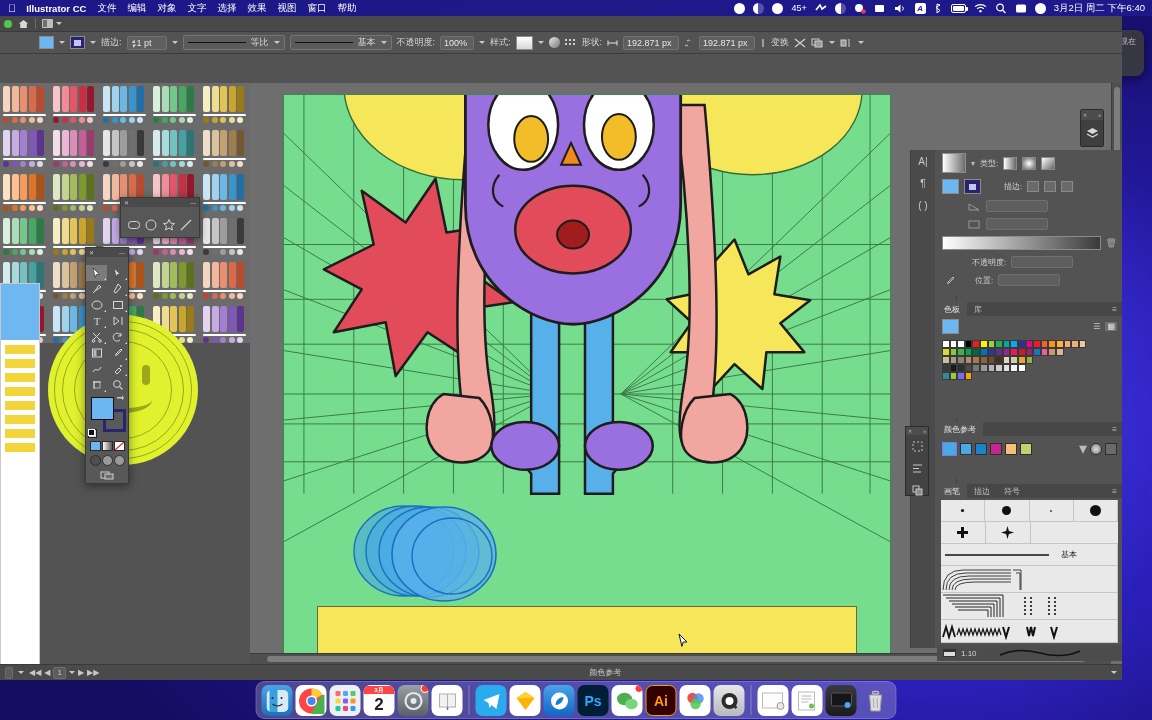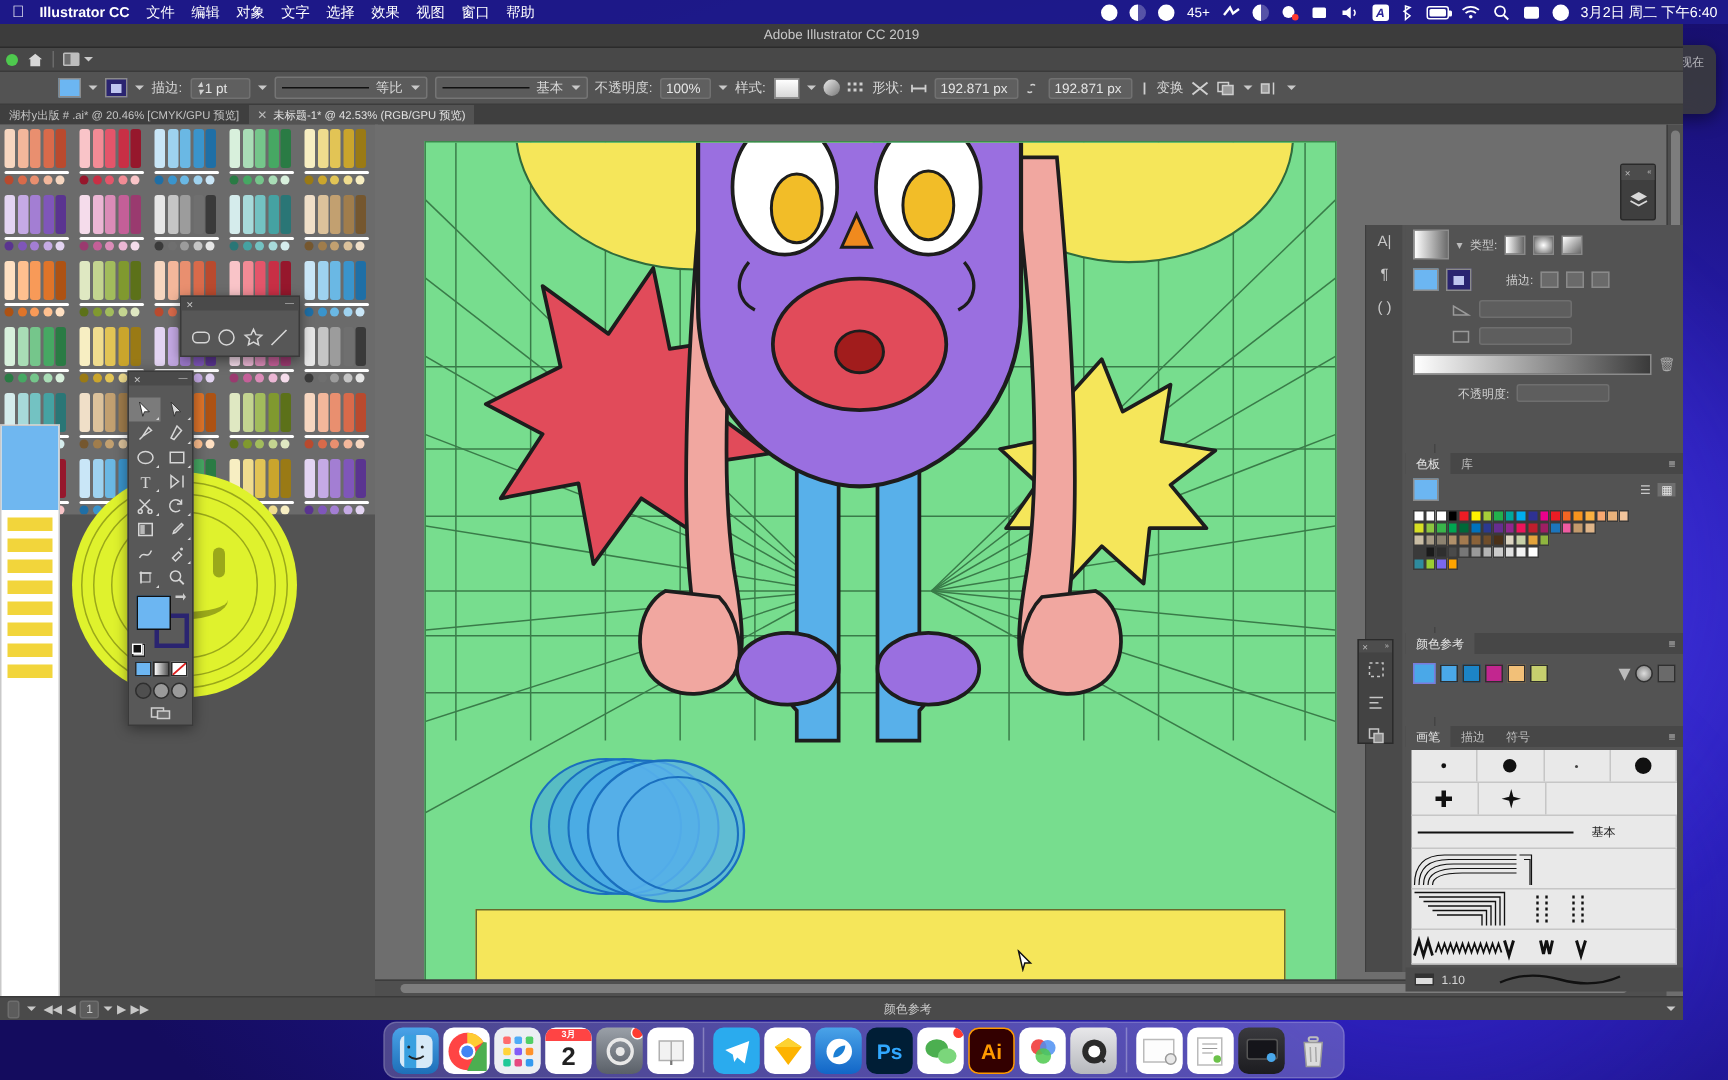--- a/index.html
+++ b/index.html
@@ -360,23 +360,20 @@
     <span class="wxicon"></span>
     <span>微信</span>
     <span class="nnow">现在</span>
   </div>
   <div class="ntitle">y园糖 21天打卡 16期 2班</div>
   <div class="nbody">慕兰 Cathy: 我是 ipad 用习惯了</div>
 </div>
 
 <div id="ai">
 
-  <div class="titlebar">
-    <div class="t">Adobe Illustrator CC 2019</div>
-  </div>
 
   <div class="ctrlrow1">
     <span class="dot-green"></span>
     <svg class="homeico" viewBox="0 0 12 11">
         <path d="M6 1L1 5h1.4v5h7.2V5H11z" fill="#d8d8d8"></path>
       </svg>
     <span class="divv"></span>
     <span class="wsbox">
       <i class="miniwin"></i>
       <i class="caret"></i>
@@ -453,29 +450,20 @@
         <rect x="4" y="3" width="7" height="6" fill="#9a9a9a" stroke="#cfcfcf"></rect>
       </svg>
     <i class="caret"></i>
     <svg width="13" height="10" viewBox="0 0 13 10">
         <rect x="1" y="2" width="5" height="6" fill="#9a9a9a" stroke="#cfcfcf"></rect>
         <line x1="9" y1="1" x2="9" y2="9" stroke="#cfcfcf"></line>
       </svg>
     <i class="caret"></i>
   </div>
 
-  <div class="tabsrow">
-    <div class="dtab">
-      <span>湖村y出版 # .ai* @ 20.46% [CMYK/GPU 预览]</span>
-    </div>
-    <div class="dtab active">
-      <span class="x">✕</span>
-      <span>未标题-1* @ 42.53% (RGB/GPU 预览)</span>
-    </div>
-  </div>
 
   <div class="wsarea">
 
     <div class="paletteimg" id="paletteimg">
         <i class="pcell" style="left: 3px; top: 3px; width: 7px; height: 26px; background: rgb(246, 214, 192);"></i>
         <i class="pcell" style="left: 11.5px; top: 3px; width: 7px; height: 26px; background: rgb(243, 183, 155);"></i>
         <i class="pcell" style="left: 20px; top: 3px; width: 7px; height: 26px; background: rgb(233, 143, 111);"></i>
         <i class="pcell" style="left: 28.5px; top: 3px; width: 7px; height: 26px; background: rgb(217, 106, 74);"></i>
         <i class="pcell" style="left: 37px; top: 3px; width: 7px; height: 26px; background: rgb(185, 74, 46);"></i>
         <i class="pcell" style="left: 3px; top: 31px; width: 43px; height: 1.5px; background: rgb(255, 255, 255);"></i>
@@ -1170,20 +1158,27 @@
           <span class="infield"></span>
         </div>
         <div class="prow">
           <span class="gradbar"></span>
           <span style="color:#aaa;font-size:9px">🗑</span>
         </div>
         <div class="prow">
           <span style="margin-left:30px">不透明度:</span>
           <span class="infield"></span>
         </div>
+        <div class="prow">
+          <svg width="12" height="11" viewBox="0 0 12 11" style="margin-left:2px">
+              <path d="M9 2l1 1-5 5-1.5.5.5-1.5z" fill="none" stroke="#bbb"></path>
+            </svg>
+          <span style="margin-left:14px">位置:</span>
+          <span class="infield"></span>
+        </div>
       </div>
 
       <div class="panelblock" style="top:152px;height:116px">
         <div class="ptabs">
           <div class="ptab on">色板</div>
           <div class="ptab">库</div>
           <div class="pmenu">≡</div>
         </div>
         <div class="prow">
           <span class="swfill" style="background:#6cb6f2;width:17px;height:15px"></span>

